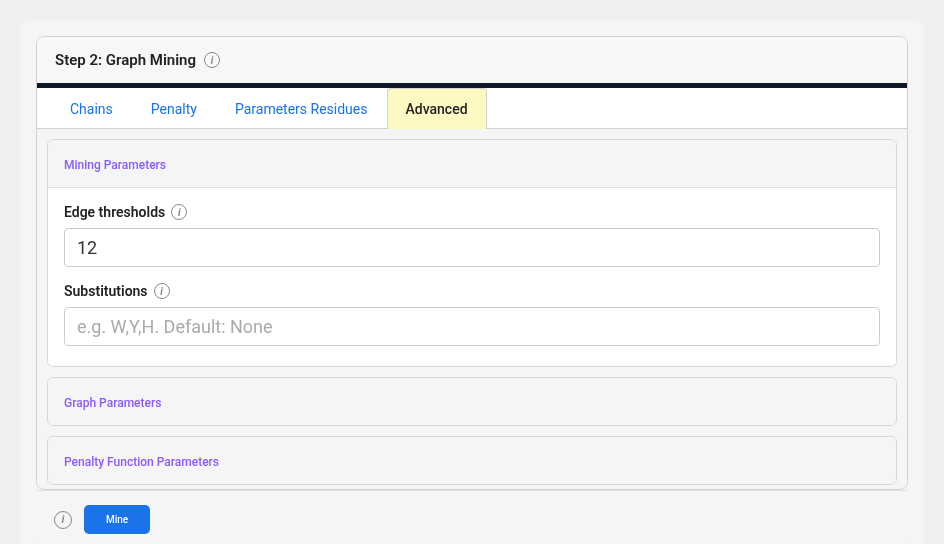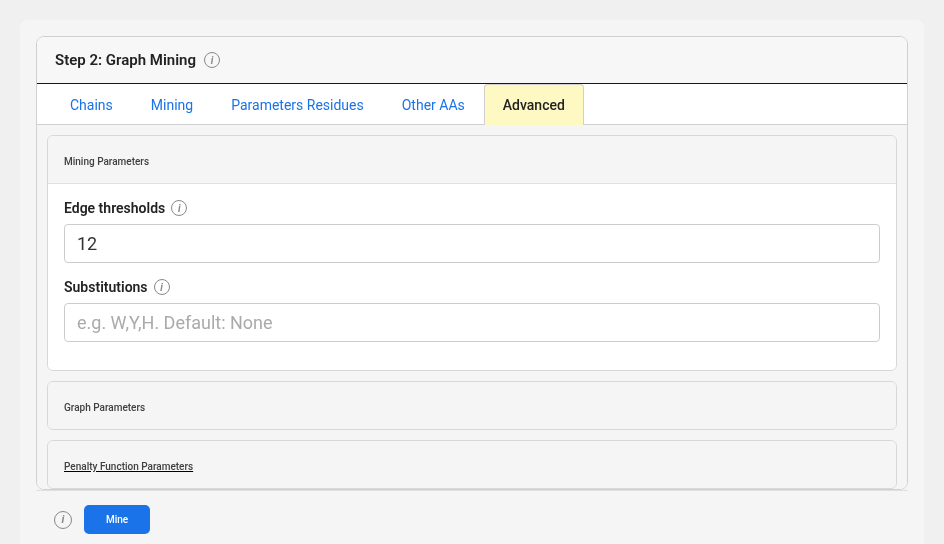--- a/index.html
+++ b/index.html
@@ -35,21 +35,21 @@
       border-radius: 8px;
       margin: 16px 16px 0 16px;
       flex: 1;
       display: flex;
       flex-direction: column;
       overflow: hidden;
     }
 
     .panel-header {
       padding: 14px 18px;
-      border-bottom: 1px solid #0f172a;
+      border-bottom: 5px solid #0f172a;
       background: #f7f7f7;
       display: flex;
       align-items: center;
       gap: 8px;
     }
 
     .panel-title {
       font-size: 15px;
       font-weight: 600;
       color: #222;
@@ -111,48 +111,47 @@
     .section-block {
       background: #f5f5f5;
       margin: 10px 10px 0 10px;
       border: 1px solid #d8d8d8;
       border-radius: 6px;
       overflow: hidden;
     }
 
     .section-block:last-child {
       margin-bottom: 20px;
-      text-decoration: underline;
     }
 
     .section-header {
       background: #f5f5f5;
       padding: 14px 16px;
     }
 
     .section-link {
-      color: #404040;
-      font-size: 10px;
+      color: #8b5cf6;
+      font-size: 12px;
       font-weight: 500;
       cursor: pointer;
       text-decoration: none;
     }
 
     .section-body {
       background: #ffffff;
       padding: 16px 16px;
       border-top: 1px solid #e0e0e0;
     }
 
     .field-group {
       margin-bottom: 16px;
     }
 
     .field-group:last-child {
-      margin-bottom: 12px;
+      margin-bottom: 4px;
     }
 
     .field-label {
       display: flex;
       align-items: flex-start;
       gap: 6px;
       font-size: 14px;
       font-weight: 600;
       color: #222;
       margin-bottom: 8px;
@@ -215,23 +214,22 @@
 
 <div class="main-container">
   <div class="panel">
     <div class="panel-header">
       <span class="panel-title">Step 2: Graph Mining</span>
       <span class="info-icon" title="Info">i</span>
     </div>
 
     <div class="tabs-bar">
       <a class="tab">Chains</a>
-      <a class="tab">Mining</a>
+      <a class="tab">Penalty</a>
       <a class="tab">Parameters Residues</a>
-      <a class="tab">Other AAs</a>
       <a class="tab active">Advanced</a>
     </div>
 
     <div class="panel-content">
 
       <div class="section-block">
         <div class="section-header">
           <a class="section-link">Mining Parameters</a>
         </div>
         <div class="section-body">

